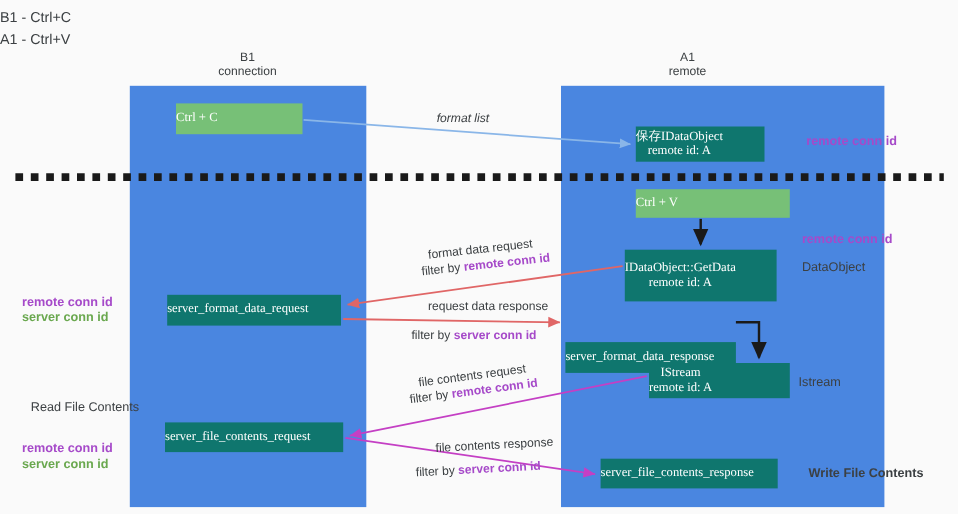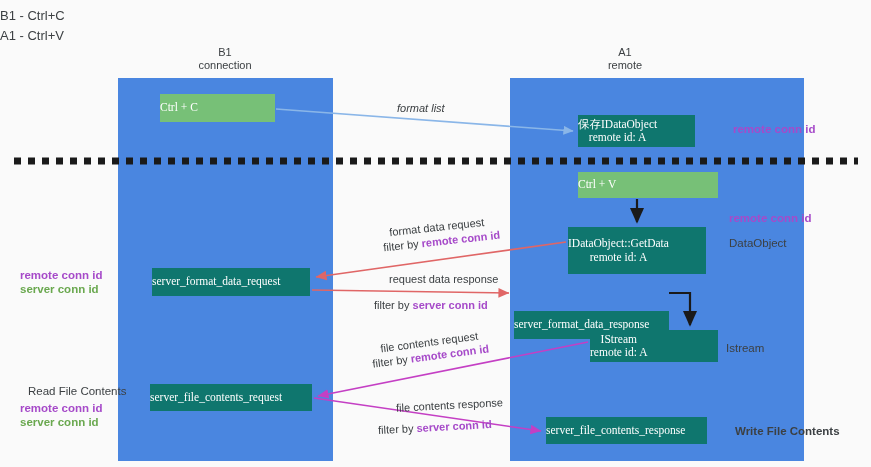--- a/index.html
+++ b/index.html
@@ -54,21 +54,21 @@
   .green-t{color:#6aa84f;font-weight:bold;}
   .plain{color:#3c4043;}
 
   #s-remote1{left:733px;top:122px;}
   #s-remote2{left:729px;top:211px;}
   #s-dataobject{left:729px;top:236px;}
   #s-istream{left:726px;top:341px;}
   #s-write{left:735px;top:424px;font-weight:bold;}
 
   #s-left-block{left:20px;top:268px;}
-  #s-read{left:28px;top:384px;}
+  #s-read{left:28px;top:364px;}
   #s-left-block2{left:20px;top:401px;}
 
   
   .elabel{position:absolute;font-size:11px;line-height:14px;white-space:nowrap;color:#3c4043;}
 
   #l-formatlist{left:397px;top:101px;font-style:italic;}
 
   #l-fdreq{left:389px;top:220px;transform:rotate(-6.2deg);}
   #l-fdreq2{left:383px;top:234px;transform:rotate(-6.2deg);}
   #l-fdresp{left:389px;top:272px;}

